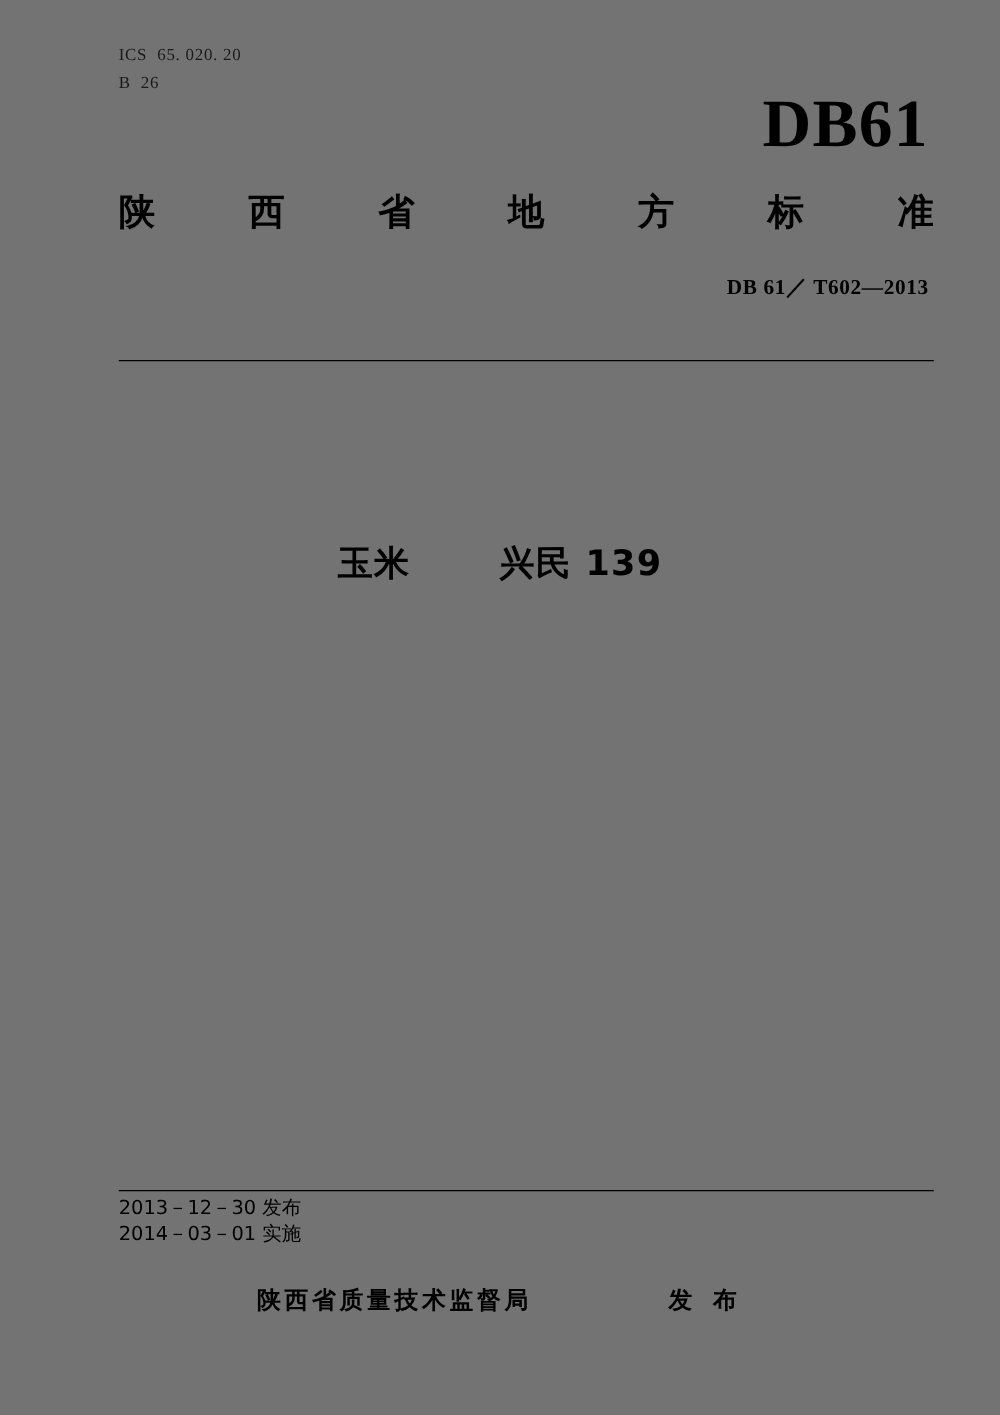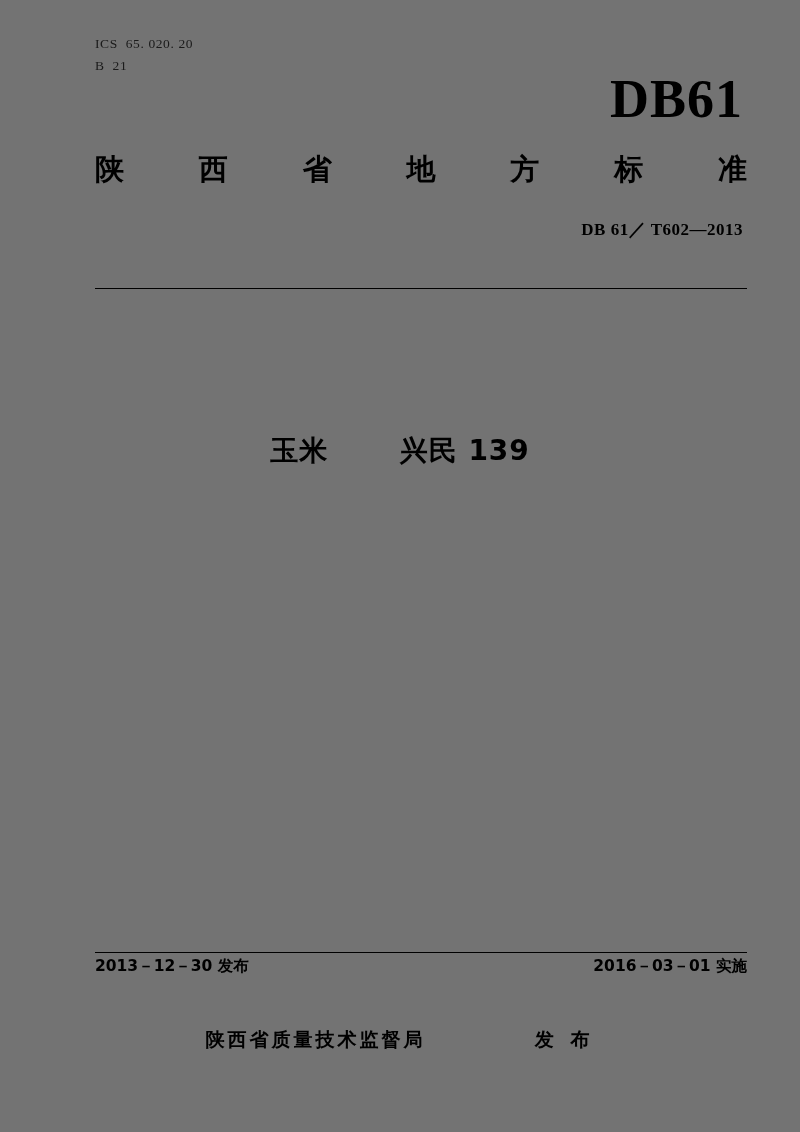--- a/index.html
+++ b/index.html
@@ -118,23 +118,24 @@
 
   
   .footer-dates {
     position: absolute;
     left: 95px;
     top: 956px;
     width: 652px;
     display: flex;
     justify-content: space-between;
     font-family: "DejaVu Sans", sans-serif;
-    font-weight: bold;
+    font-weight: normal;
     font-size: 15.5px;
     color: #000000;
+    flex-direction: column;
   }
 
   
   .issuer {
     position: absolute;
     left: 0;
     top: 1027px;
     width: 800px;
     text-align: center;
     font-family: "DejaVu Sans", sans-serif;
@@ -154,21 +155,21 @@
     margin-left: 40px;
   }
 </style>
 </head>
 <body>
 
 <div class="page">
 
   <div class="ics-block">
     <div>ICS  65. 020. 20</div>
-    <div>B  21</div>
+    <div>B  26</div>
   </div>
 
   <div class="db-logo">DB61</div>
 
   <div class="province-title">
     <span>陕</span>
     <span>西</span>
     <span>省</span>
     <span>地</span>
     <span>方</span>
@@ -183,21 +184,21 @@
   <div class="doc-title">
     <span class="t-main">玉米</span>
     <span class="t-gap"></span>
     <span class="t-main">兴民 139</span>
   </div>
 
   <div class="rule-bottom"></div>
 
   <div class="footer-dates">
     <span>2013－12－30 发布</span>
-    <span>2016－03－01 实施</span>
+    <span>2014－03－01 实施</span>
   </div>
 
   <div class="issuer">
     <span class="issuer-name">陕西省质量技术监督局</span>
     <span class="issuer-gap"></span>
     <span class="issuer-verb">发 布</span>
   </div>
 
 </div>
 

